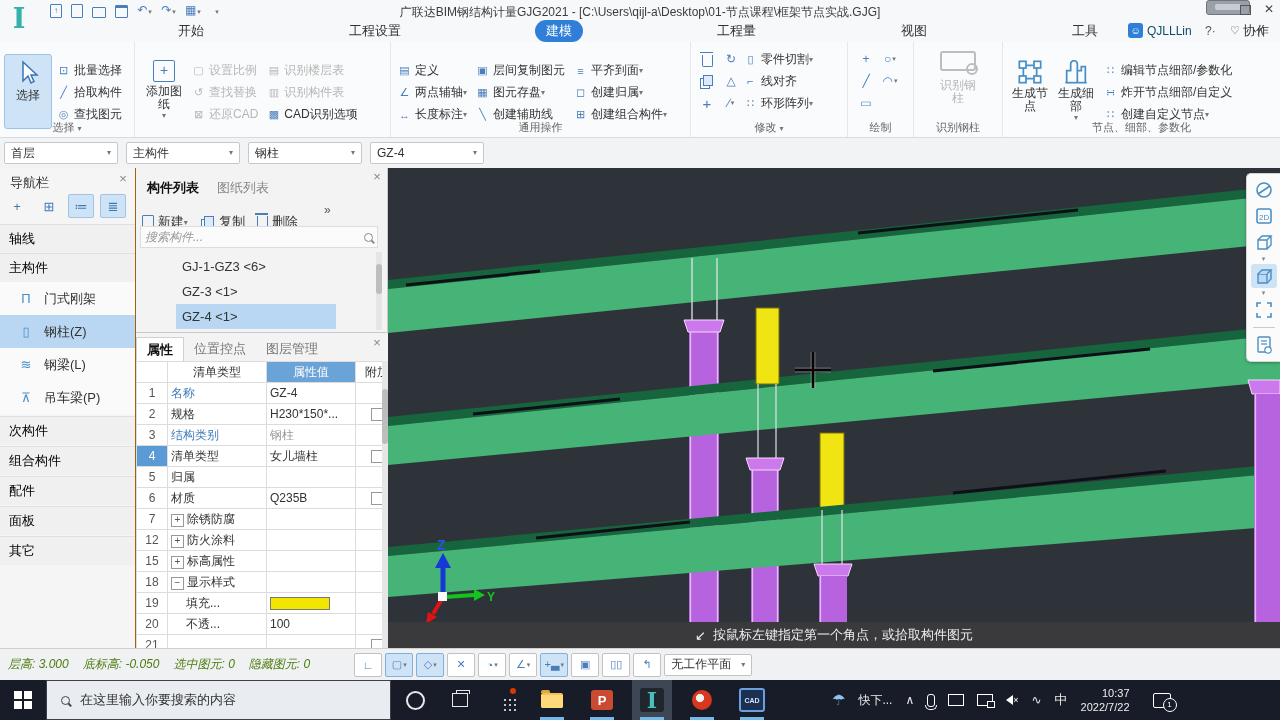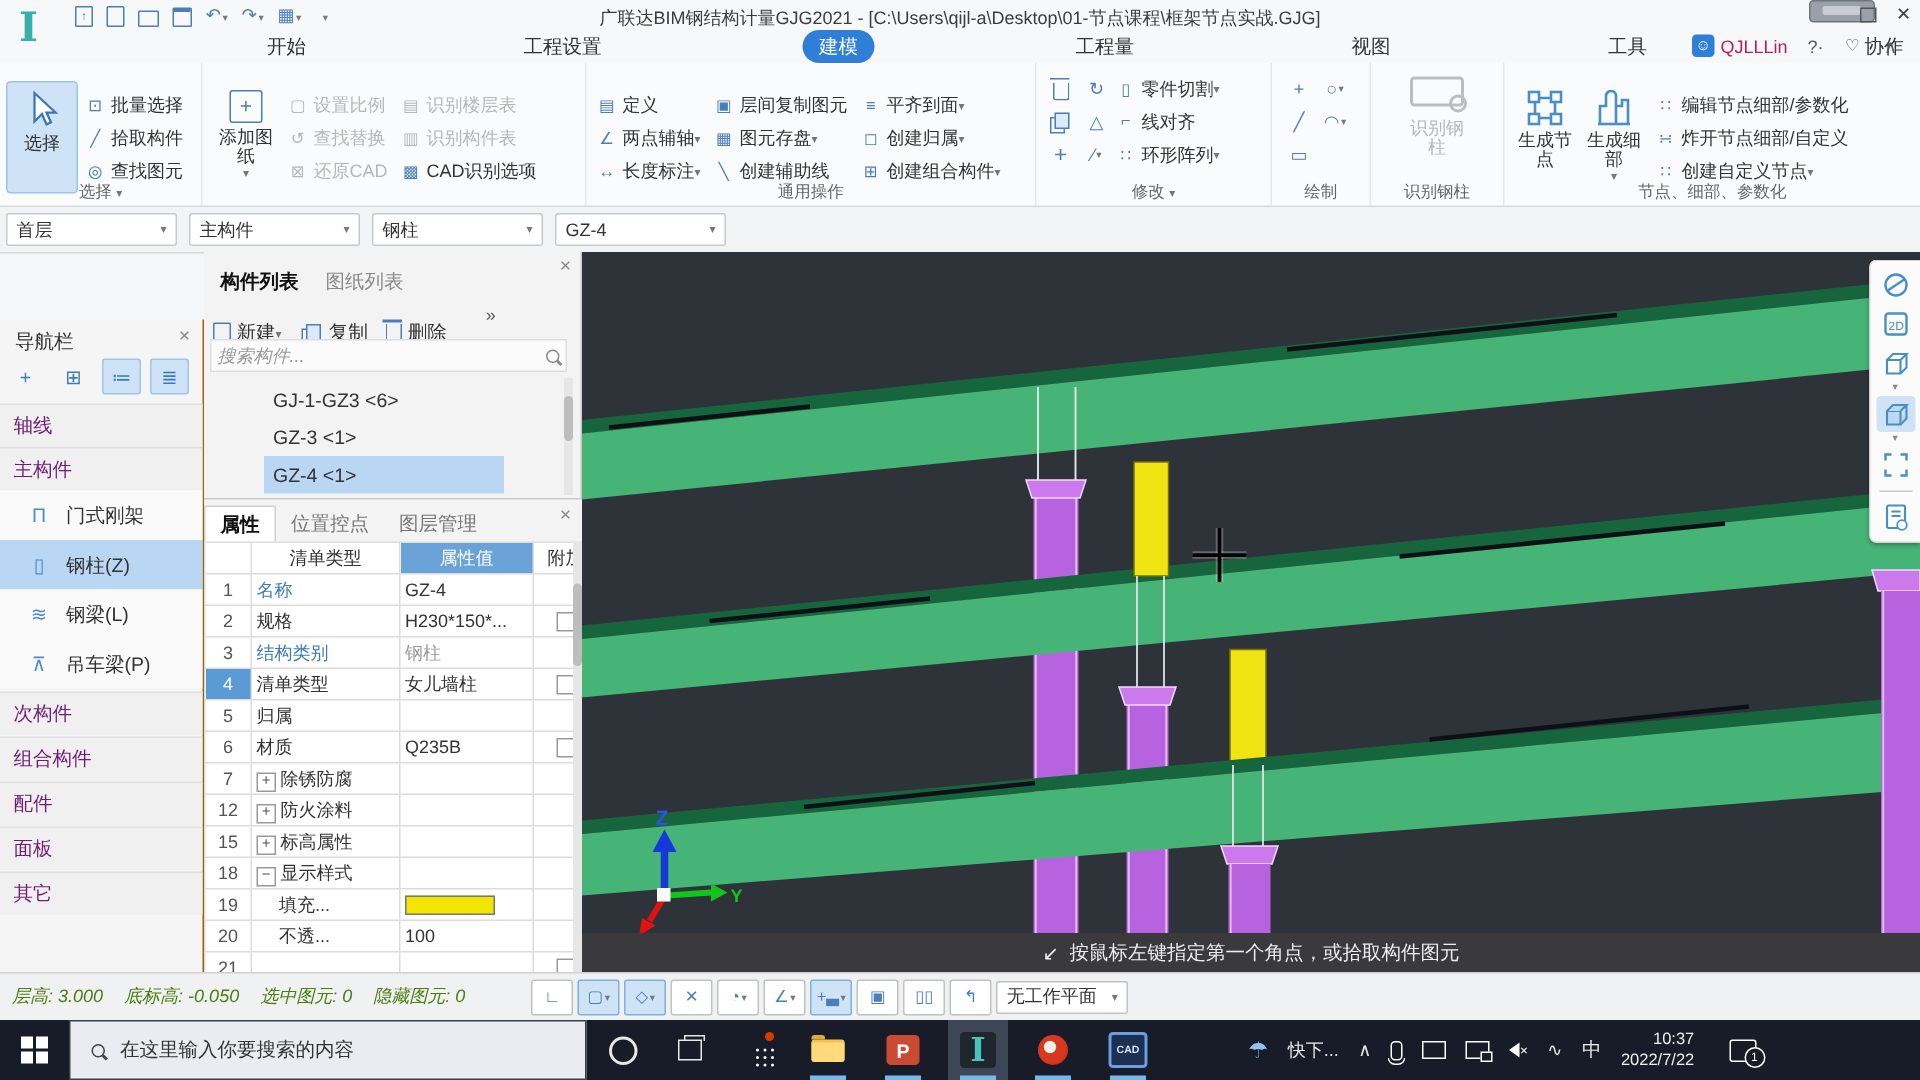--- a/index.html
+++ b/index.html
@@ -26,21 +26,21 @@
   
   #tabrow{top:20px;left:0;width:1280px;height:22px;background:#f7f8f9;justify-content:space-between;}
   .rtab{font-size:13px;color:#333;padding:2px 11px;cursor:default;}
   .rtab.active{background:#2f7fd9;color:#fff;border-radius:11px;}
   #topsearch{left:718px;top:2px;width:400px;height:17px;background:#fff;border:1px solid #d4d4d4;
     border-radius:3px;font-size:11px;color:#a9a9a9;padding:0 22px 0 8px;line-height:17px;margin-top:32px;}
   .mag{display:inline-block;width:7px;height:7px;border:1.5px solid #8a8a8a;border-radius:50%;position:relative;}
   .mag::after{content:"";position:absolute;width:4px;height:1.5px;background:#8a8a8a;transform:rotate(45deg);left:6px;top:7px;}
   #useravatar{left:1128px;top:3px;width:15px;height:15px;border-radius:3px;background:#2f7fd9;color:#fff;
     font-size:10px;text-align:center;line-height:15px;}
-  .topright-txt{font-size:12px;color:#be185d;}
+  .topright-txt{font-size:12px;color:#0c4a6e;}
   
   #ribbon{top:42px;left:0;width:1280px;height:95px;background:#fafbfc;border-bottom:1px solid #d8dbde;display:flex;}
   .rgroup{height:95px;border-right:1px solid #e5e7e9;position:relative;flex-shrink:0;}
   .glabel{position:absolute;bottom:2px;left:0;right:0;text-align:center;font-size:11px;color:#666;}
   .bigbtn{display:flex;flex-direction:column;align-items:center;justify-content:flex-start;
     padding-top:5px;width:46px;height:68px;margin-top:4px;border-radius:3px;}
   .bigbtn .blabel{font-size:12px;color:#333;margin-top:3px;text-align:center;line-height:13px;}
   .bigbtn.sel{background:#cfe3f7;border:1px solid #9cc3e8;}
   .sbtn{display:flex;align-items:center;height:22px;font-size:12px;color:#333;white-space:nowrap;}
   .ic{display:inline-block;width:15px;text-align:center;color:#4a7ebb;font-size:11px;margin-right:3px;flex-shrink:0;}
@@ -53,28 +53,28 @@
   .trash::before{content:"";position:absolute;left:-3px;top:-3px;width:13px;height:1.5px;background:#4a7ebb;}
   .copyic{display:inline-block;width:8px;height:9px;border:1.5px solid #4a7ebb;background:#dceafa;box-shadow:-3px 3px 0 -1px #fafbfc,-3px 3px 0 0 #4a7ebb;margin:0 2px 2px 4px;}
   .recog-ic{display:inline-block;width:32px;height:16px;border:2px solid #bdbdbd;border-radius:3px;position:relative;}
   .recog-ic::after{content:"";position:absolute;right:-4px;bottom:-6px;width:8px;height:8px;border:2px solid #bdbdbd;border-radius:50%;}
   
   #selrow{top:138px;left:0;width:1280px;height:30px;background:#f2f3f4;border-bottom:1px solid #d8dbde;}
   .selbox{width:100px;height:20px;background:#fff;border:1px solid #c6c9cc;border-radius:2px;
     font-size:12px;color:#333;padding:0 6px;line-height:20px;display:flex;justify-content:space-between;align-items:center;}
   .dcaret{font-size:8px;color:#777;}
   
-  #navpanel{top:168px;left:0;width:135px;height:480px;background:#f5f5f5;border-right:3px solid #a16207;margin-top:45px;}
+  #navpanel{top:168px;left:0;width:135px;height:480px;background:#f5f5f5;border-right:3px solid #a16207;}
   #navtitle{left:10px;top:6px;font-size:13px;color:#333;}
   .closex{font-size:13px;color:#888;width:14px;text-align:center;}
   .navicons{left:4px;top:26px;gap:6px;}
   .nicbtn{width:24px;height:22px;border:1px solid transparent;display:flex;align-items:center;justify-content:center;
     color:#3d7bb8;font-size:13px;border-radius:2px;}
   .nicbtn.on{background:#cfe3f6;border-color:#9fc4e8;}
-  .navsec{left:0;width:135px;height:29px;border-top:1px solid #e0e0e0;font-size:13px;color:#701a75;
+  .navsec{left:0;width:135px;height:29px;border-top:1px solid #e0e0e0;font-size:13px;color:#000000;
     display:flex;align-items:center;padding-left:9px;box-sizing:border-box;background:#f0f0f0;}
   .navitem{left:0;width:135px;height:33px;display:flex;align-items:center;font-size:13px;color:#333;background:#fafafa;}
   .navitem .nic{width:20px;margin:0 8px 0 16px;color:#4a8fc4;font-size:13px;text-align:center;}
   .navitem.sel{background:#b9d7f3;}
   
   #midpanel{top:168px;left:136px;width:252px;height:480px;background:#f3f3f3;border-right:1px solid #c9c9c9;box-sizing:border-box;}
   .ptab{font-size:13px;color:#888;padding:5px 9px;}
   .ptab.active{color:#111;font-weight:bold;background:#f3f3f3;}
   .toolrow{left:0;top:28px;width:100%;height:28px;gap:4px;padding-left:6px;box-sizing:border-box;}
   .toolrow .sbtn{font-size:13px;margin-top:24px;}

